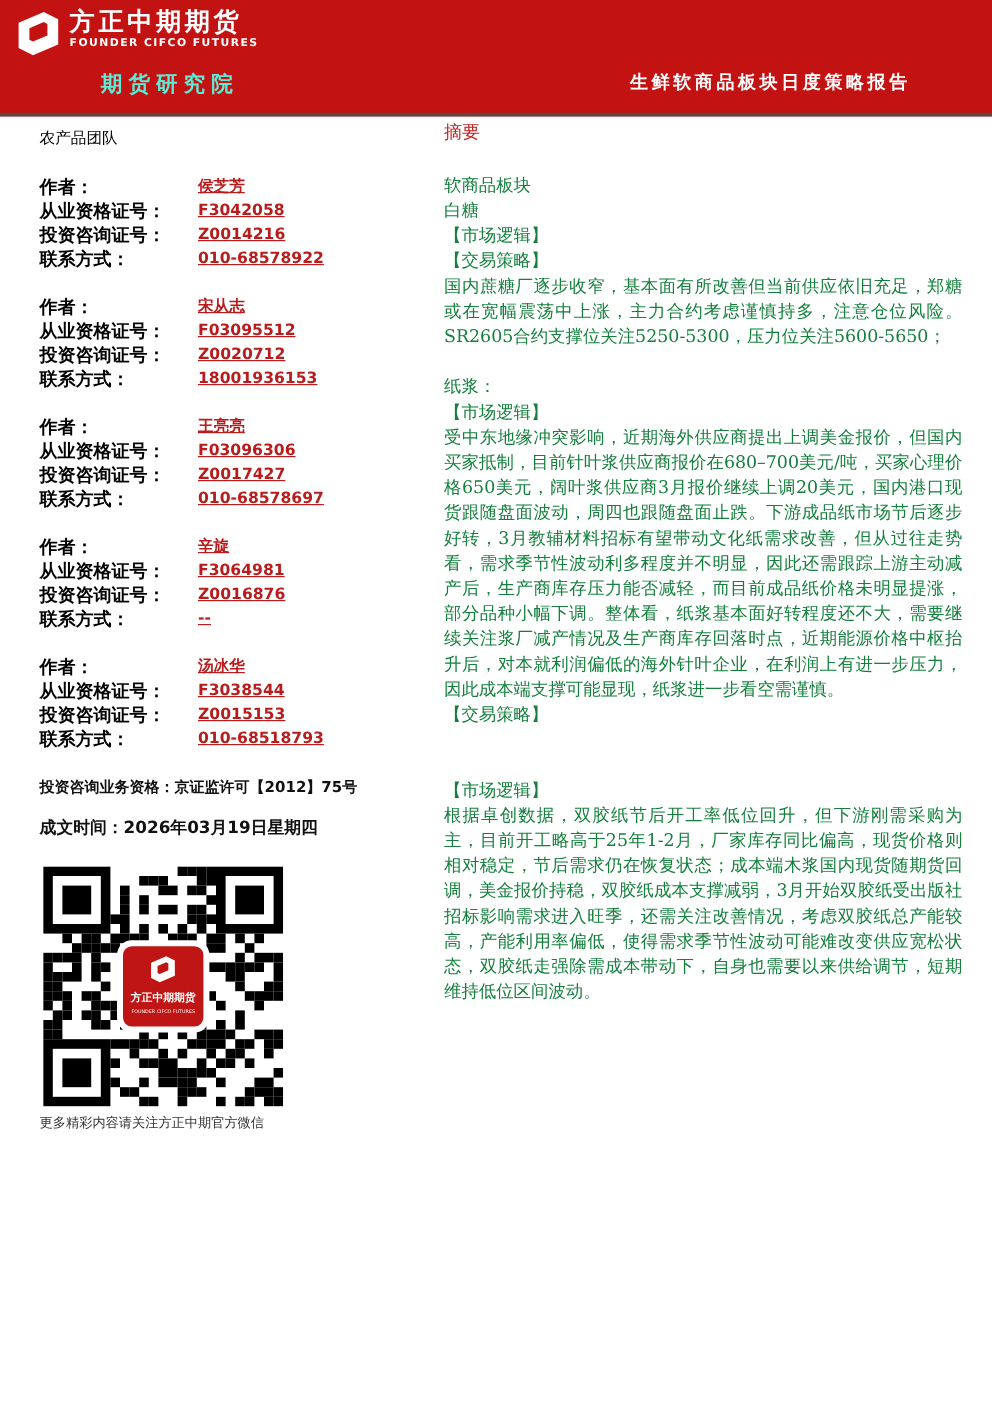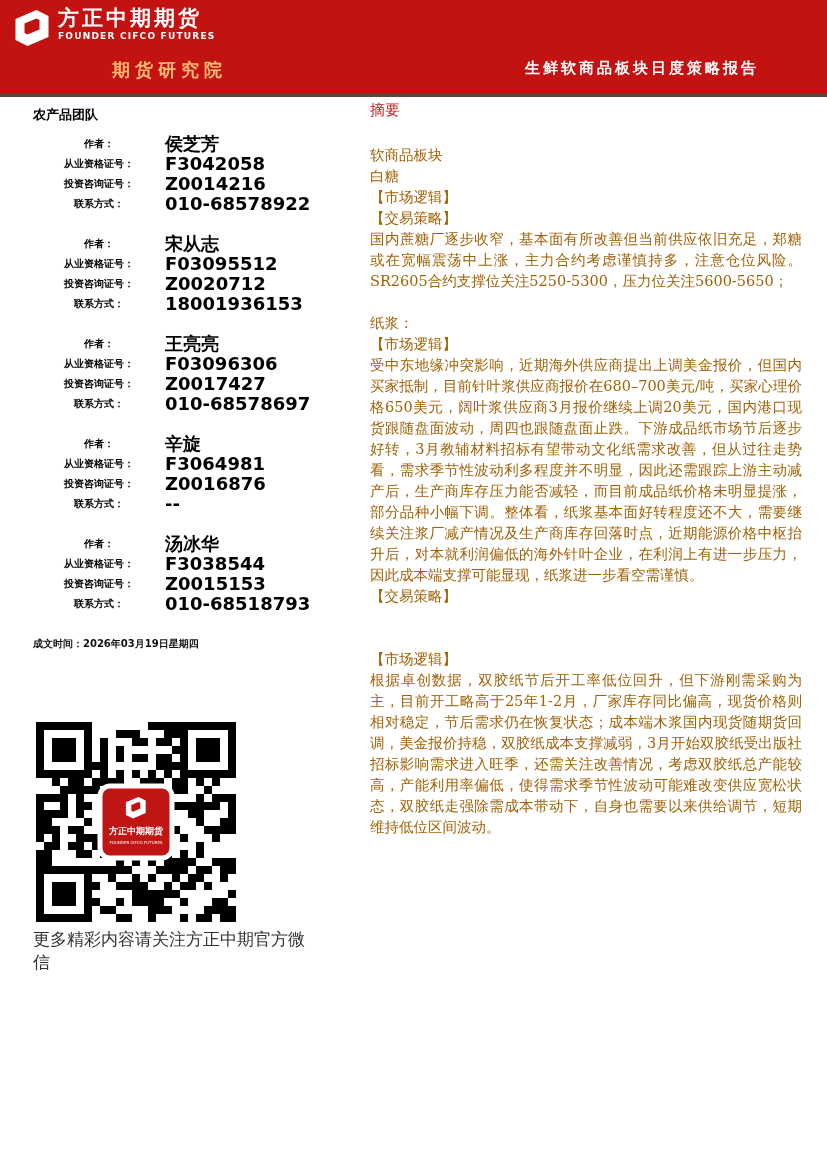--- a/index.html
+++ b/index.html
@@ -13,53 +13,53 @@
   .banner {
     position:absolute; left:0; top:0; width:827px; height:97px;
     background:#c31212; border-bottom:3px solid #5f4741;
   }
   .logo { position:absolute; left:14px; top:6px; display:flex; align-items:flex-start; }
   .logo-icon { display:block; margin-right:8px; margin-top:2px; }
   .logo-text { display:flex; flex-direction:column; }
   .logo-cn { color:#fff; font-weight:bold; font-size:21px; letter-spacing:3px; line-height:24px; }
   .logo-en { color:#fff; font-weight:bold; font-size:9px; letter-spacing:1.2px; line-height:12px; }
   .dept {
-    position:absolute; left:84px; top:58px; color:#fdba74;
-    font-size:18px; font-weight:bold; letter-spacing:5px;margin-left:28px;
+    position:absolute; left:84px; top:58px; color:#5eead4;
+    font-size:18px; font-weight:bold; letter-spacing:5px;
   }
   .report-title {
     position:absolute; right:68px; top:59px; color:#fff;
     font-size:15px; font-weight:bold; letter-spacing:3px;
   }
 
   
   .left-col { position:absolute; left:33px; top:106px; width:325px; }
-  .team-title { font-size:13px; font-weight:bold; color:#000; margin-bottom:10px; }
+  .team-title { font-size:13px; font-weight:normal; color:#000; margin-bottom:22px; }
   .author-block { margin-bottom:20px; }
   .row { display:flex; line-height:20px; }
-  .lbl { width:132px; font-size:10px; font-weight:bold; color:#000; flex:none;text-align:center; }
-  .val { font-size:18px; font-weight:bold; color:#000000; }
+  .lbl { width:132px; font-size:15px; font-weight:bold; color:#000; flex:none; }
+  .val { font-size:13px; font-weight:bold; color:#b91c1c;text-decoration:underline; }
   .qual-line { margin-top:20px; font-size:12.5px; font-weight:bold; white-space:nowrap; line-height:20px; }
-  .date-line { font-size:10px; font-weight:bold; line-height:20px; }
+  .date-line { margin-top:14px; font-size:14px; font-weight:bold; line-height:20px; }
 
   .qr-wrap { position:absolute; left:36px; top:722px; width:200px; height:200px; }
   .qr-caption {
     position:absolute; left:33px; top:928px; width:280px;
-    font-family:"DejaVu Serif", serif; font-size:17px; color:#333;
+    font-family:"DejaVu Serif", serif; font-size:11px; color:#333;
   }
 
   
   .right-col { position:absolute; left:370px; top:100px; width:432px; }
   .summary-heading {
     font-family:"DejaVu Serif", serif; color:#c02020;
     font-size:15px; line-height:21px; margin-bottom:24px;
   }
   .para {
     font-family:"DejaVu Serif", serif; font-size:14.5px; line-height:21px;
-    color:#a16207; text-align:justify; text-justify:inter-ideograph;
+    color:#15803d; text-align:justify; text-justify:inter-ideograph;
   }
   .blank-line { height:21px; }
 </style>
 <title>生鲜软商品板块日度策略报告</title></head>
 <body>
 
 <div class="banner">
   <div class="logo">
     <span class="logo-icon">
       <svg width="36" height="40" viewBox="0 0 24 26" xmlns="http://www.w3.org/2000/svg">
@@ -162,20 +162,21 @@
     <div class="row">
           <span class="lbl">投资咨询证号：</span>
           <span class="val">Z0015153</span>
         </div>
     <div class="row">
           <span class="lbl">联系方式：</span>
           <span class="val">010-68518793</span>
         </div>
   </div>
     </div>
+  <div class="qual-line">投资咨询业务资格：京证监许可【2012】75号</div>
   <div class="date-line">成文时间：2026年03月19日星期四</div>
 </div>
 
 <div class="qr-wrap" id="qr"><svg width="200" height="200" viewBox="0 0 200 200" xmlns="http://www.w3.org/2000/svg">
        <rect width="200" height="200" fill="#fff"></rect>
       <rect x="0" y="0" width="56" height="56" fill="#000"></rect>
       <rect x="8" y="8" width="40" height="40" fill="#fff"></rect>
       <rect x="16" y="16" width="24" height="24" fill="#000"></rect>
       <rect x="0" y="144" width="56" height="56" fill="#000"></rect>
       <rect x="8" y="152" width="40" height="40" fill="#fff"></rect>

